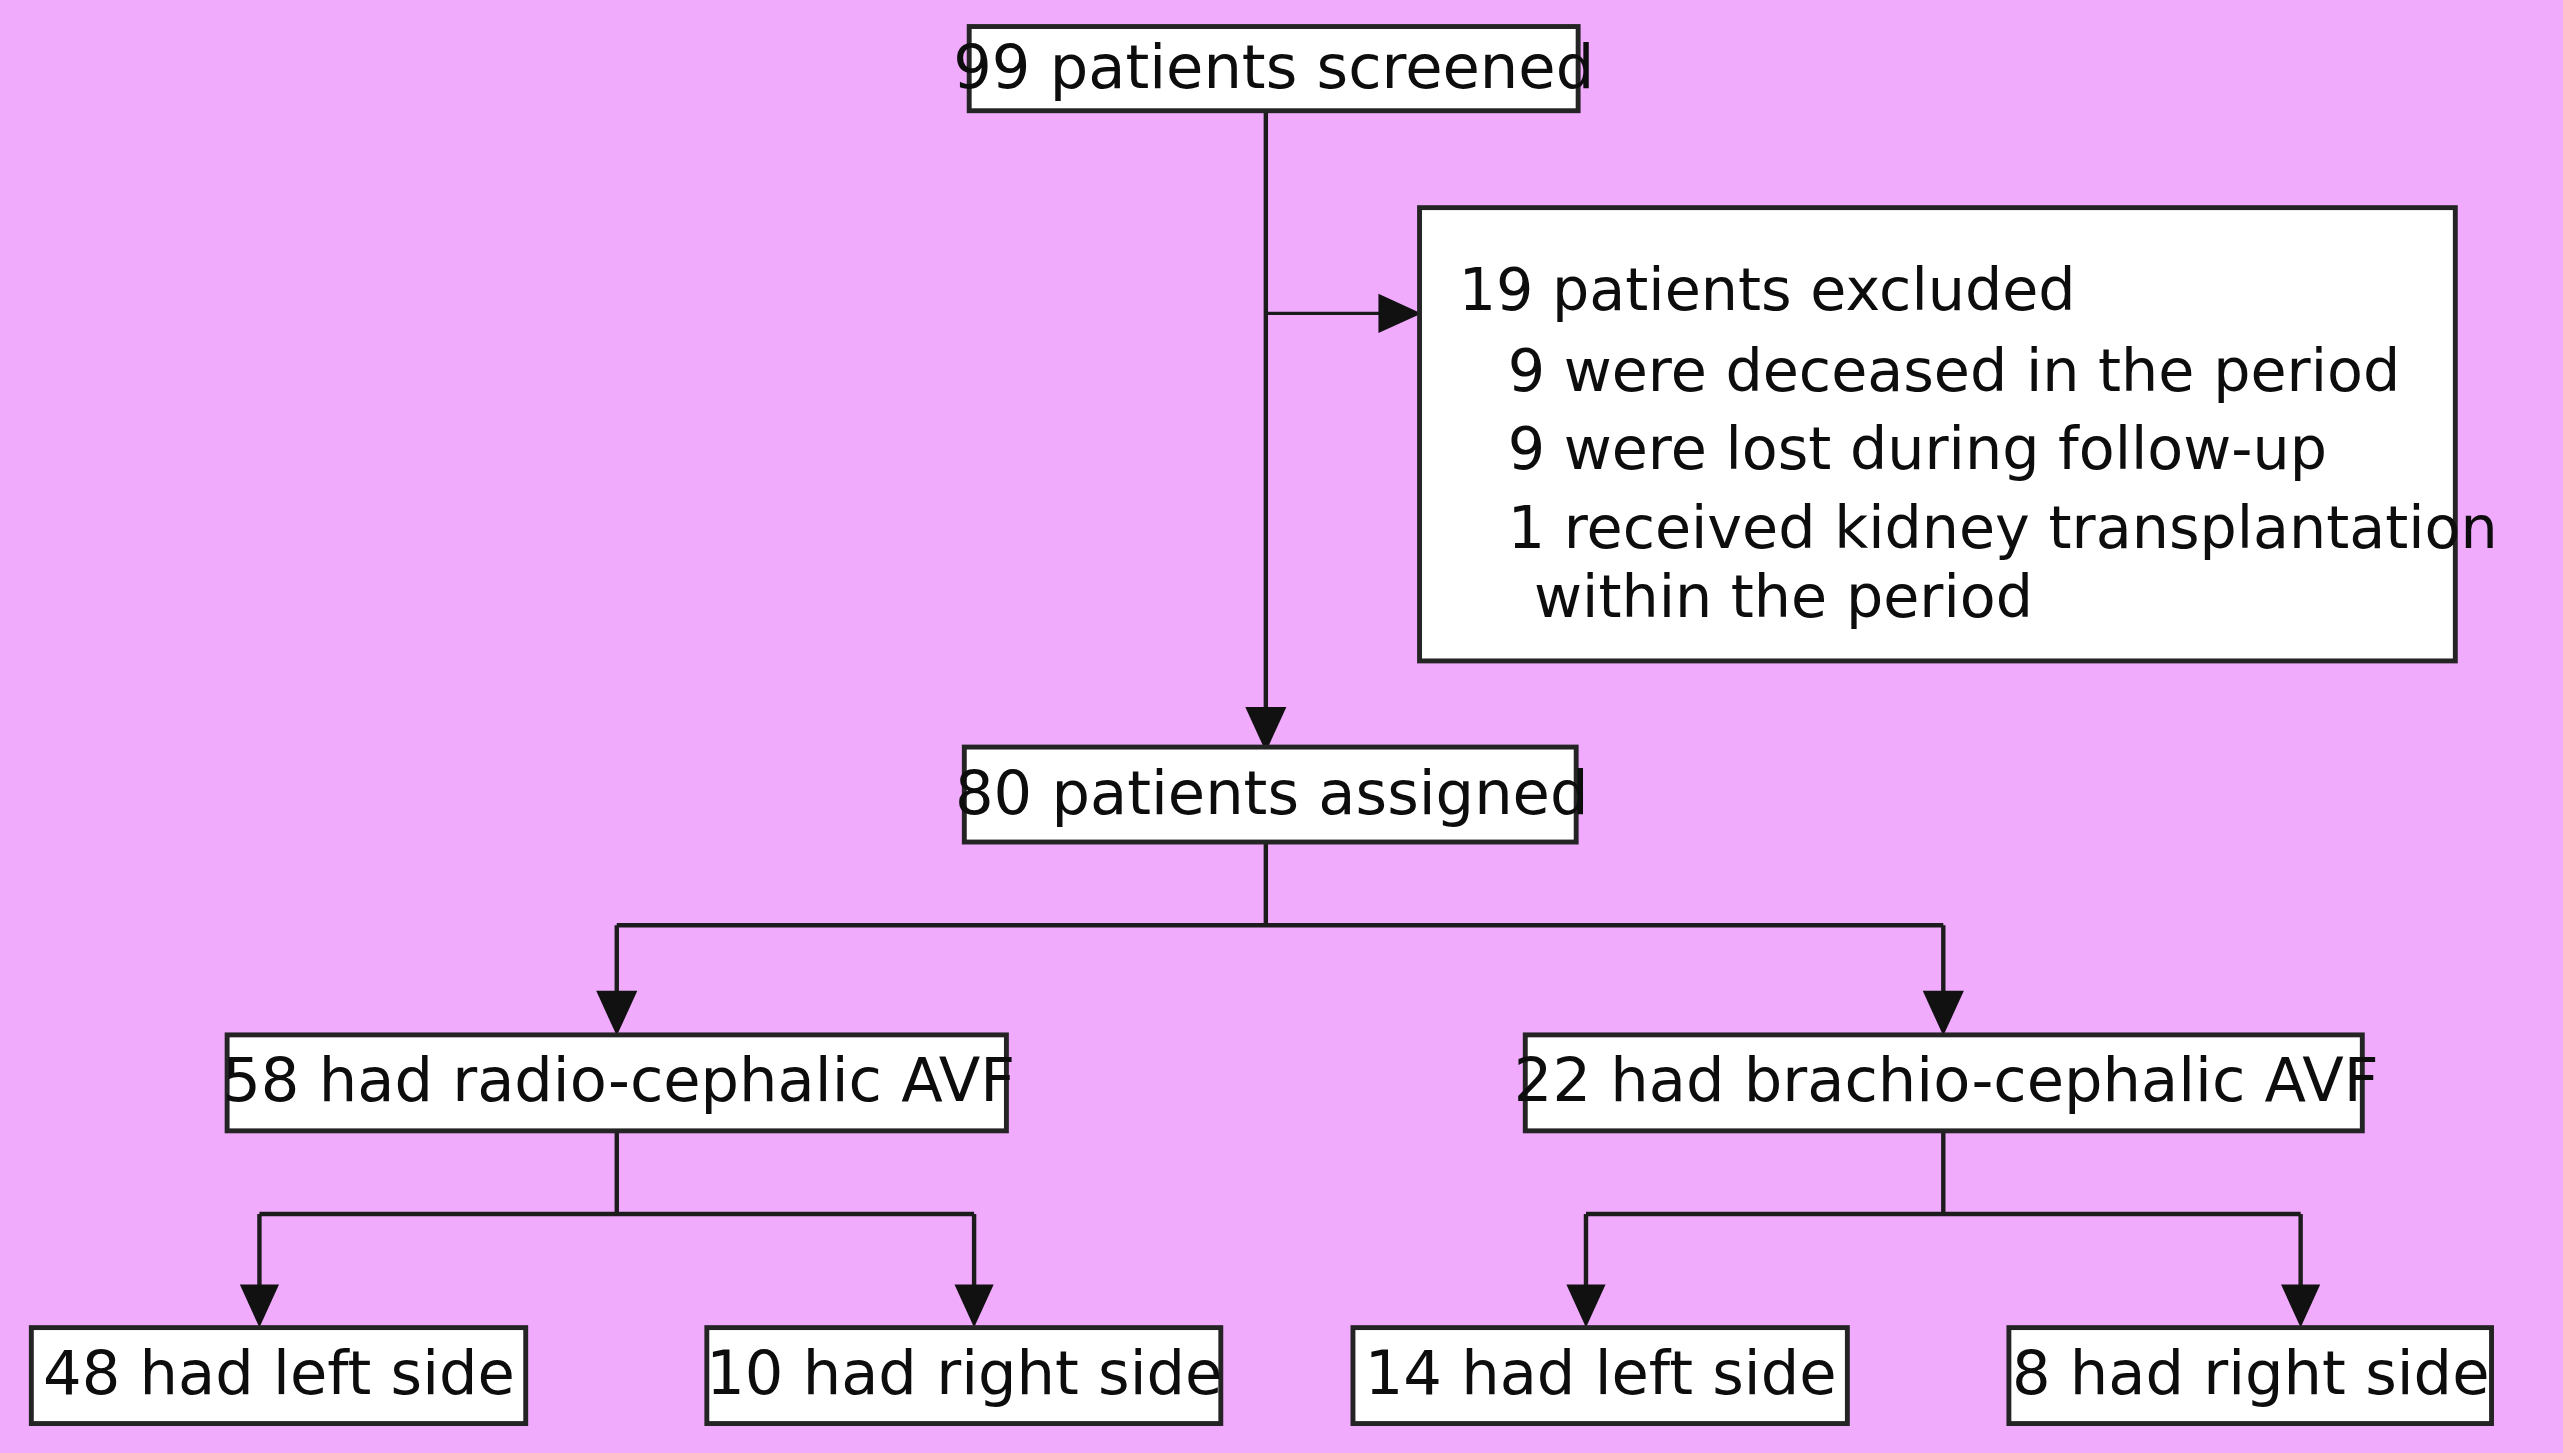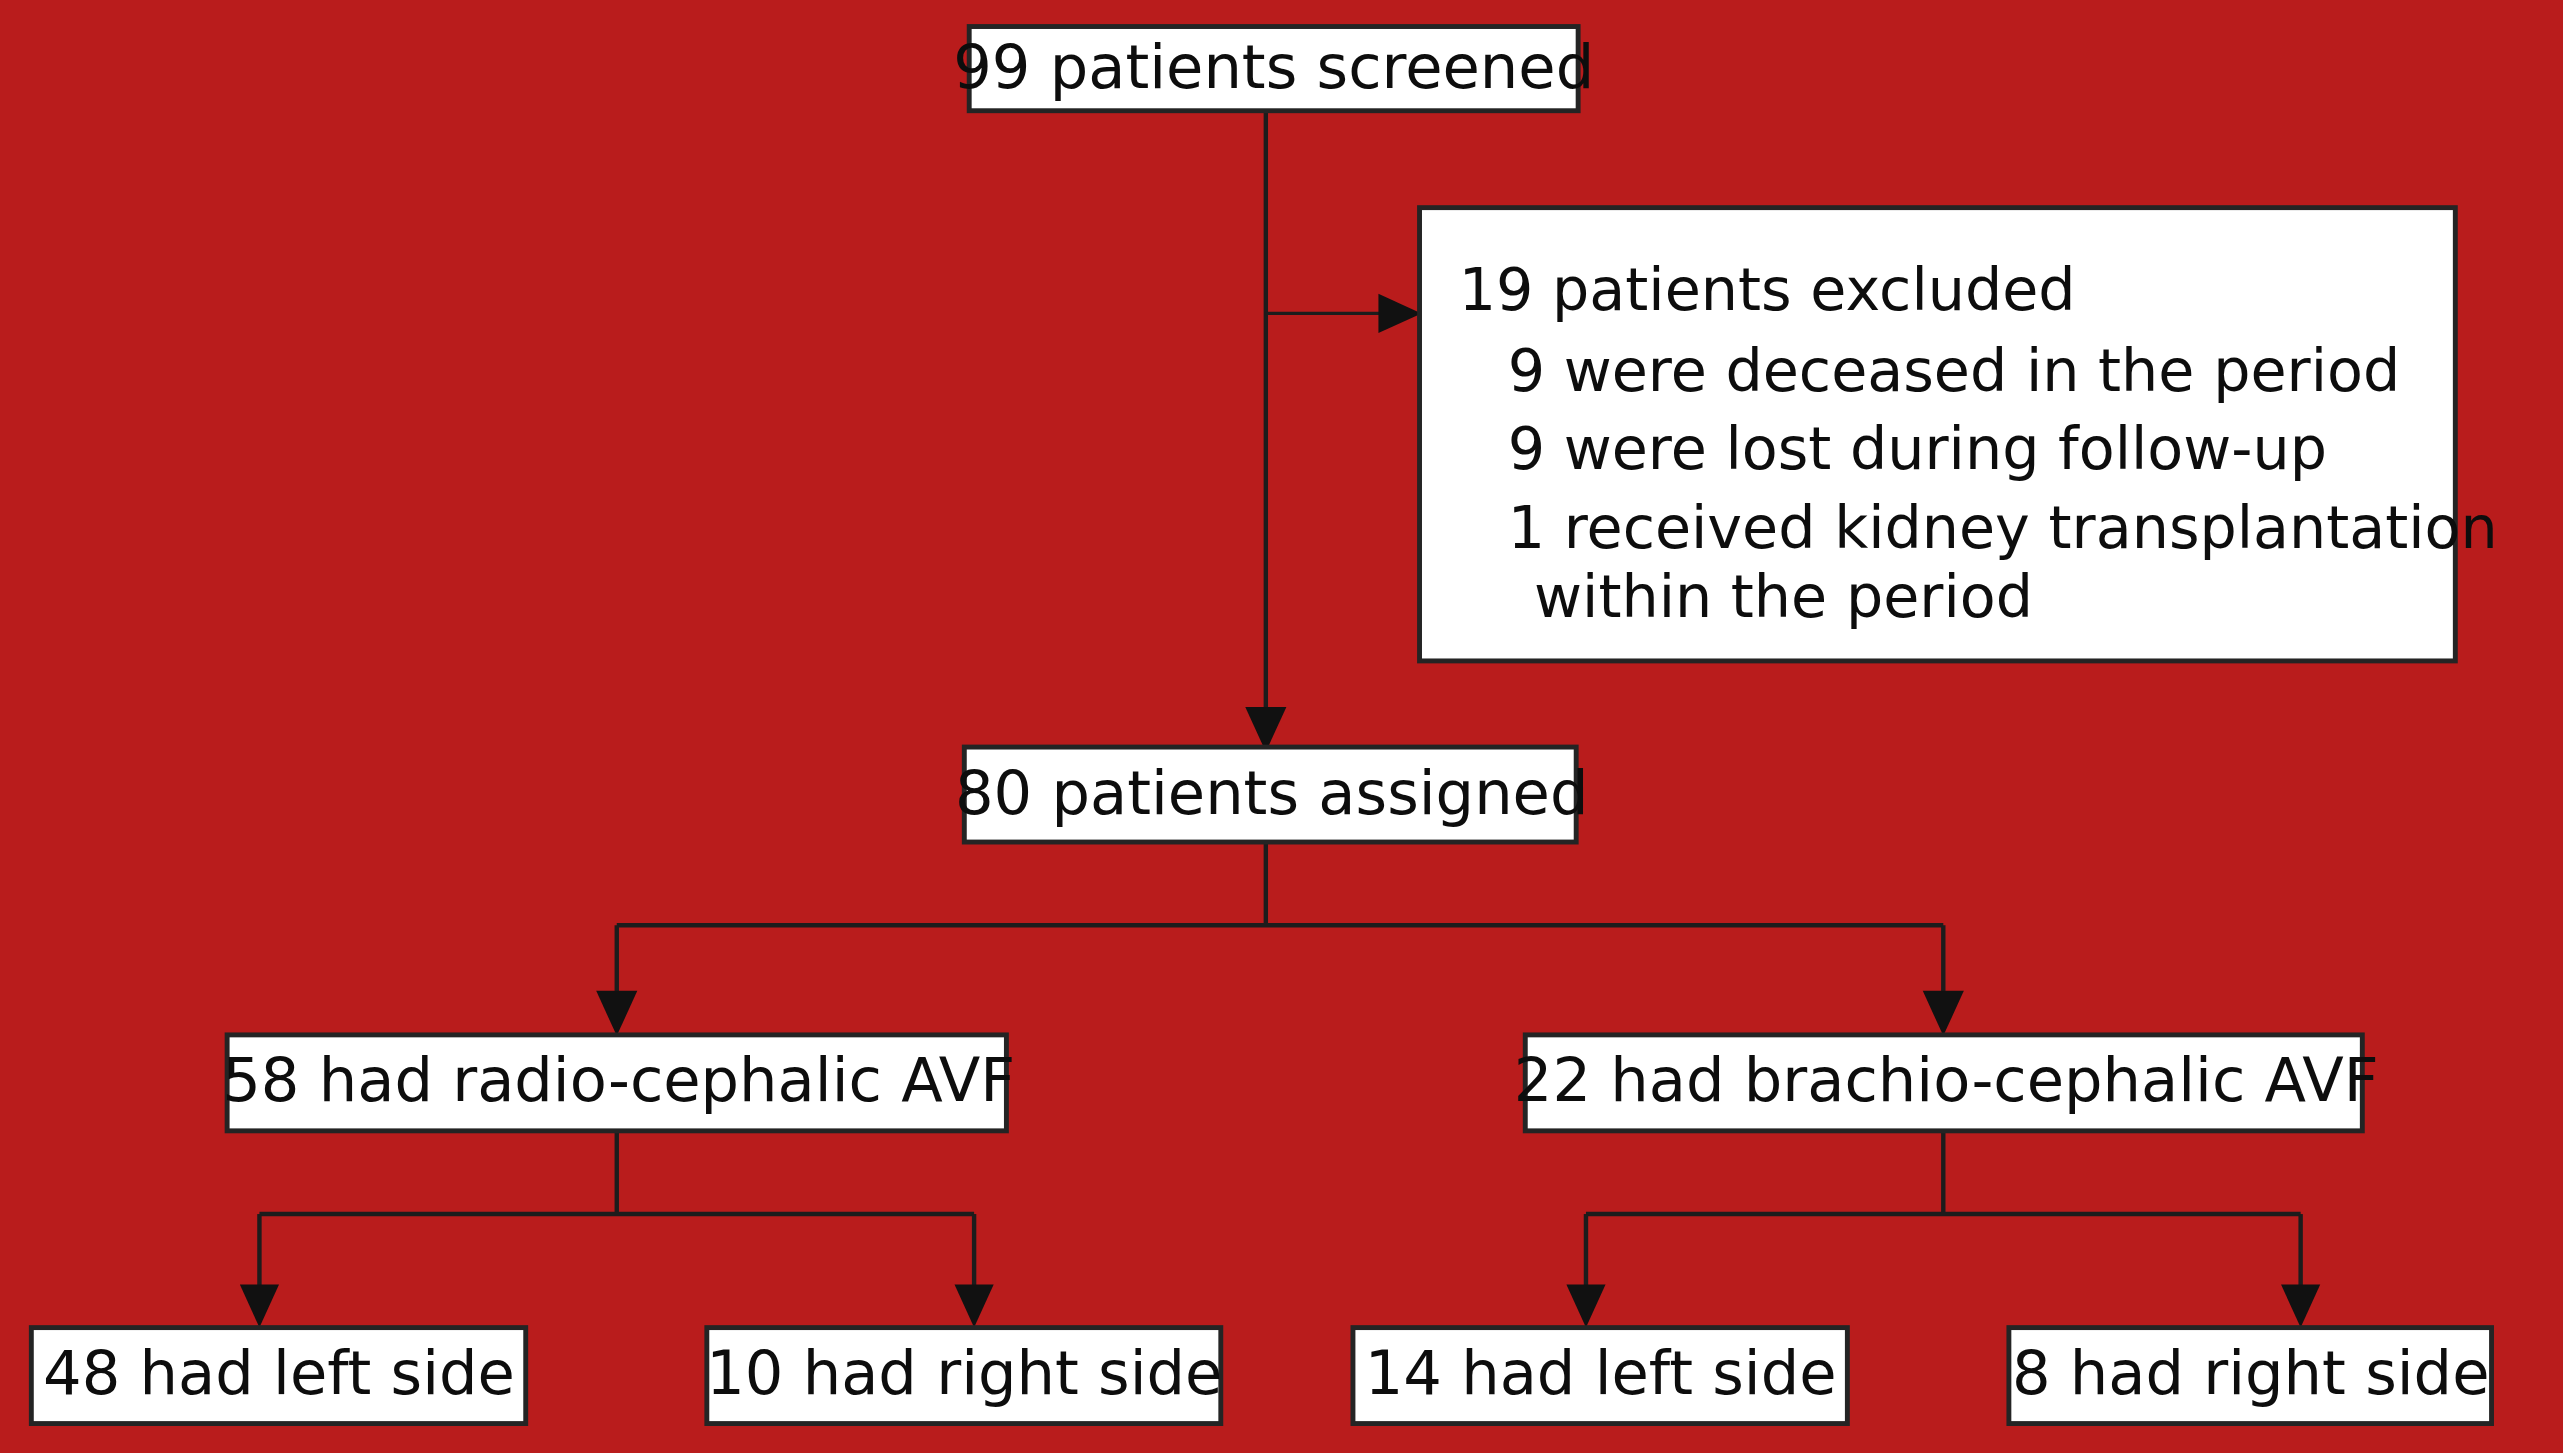--- a/index.html
+++ b/index.html
@@ -10,21 +10,21 @@
   body {
     width: 2563px;
     height: 1454px;
     overflow: hidden;
     font-family: "DejaVu Sans", "Liberation Sans", sans-serif;
   }
   #flow-root {
     position: relative;
     width: 2563px;
     height: 1454px;
-    background: #b91c1c;
+    background: #f0abfc;
   }
   svg#flowchart {
     display: block;
     width: 2563px;
     height: 1454px;
   }
   .node-box {
     fill: #ffffff;
     stroke: #242424;
     stroke-width: 5;

